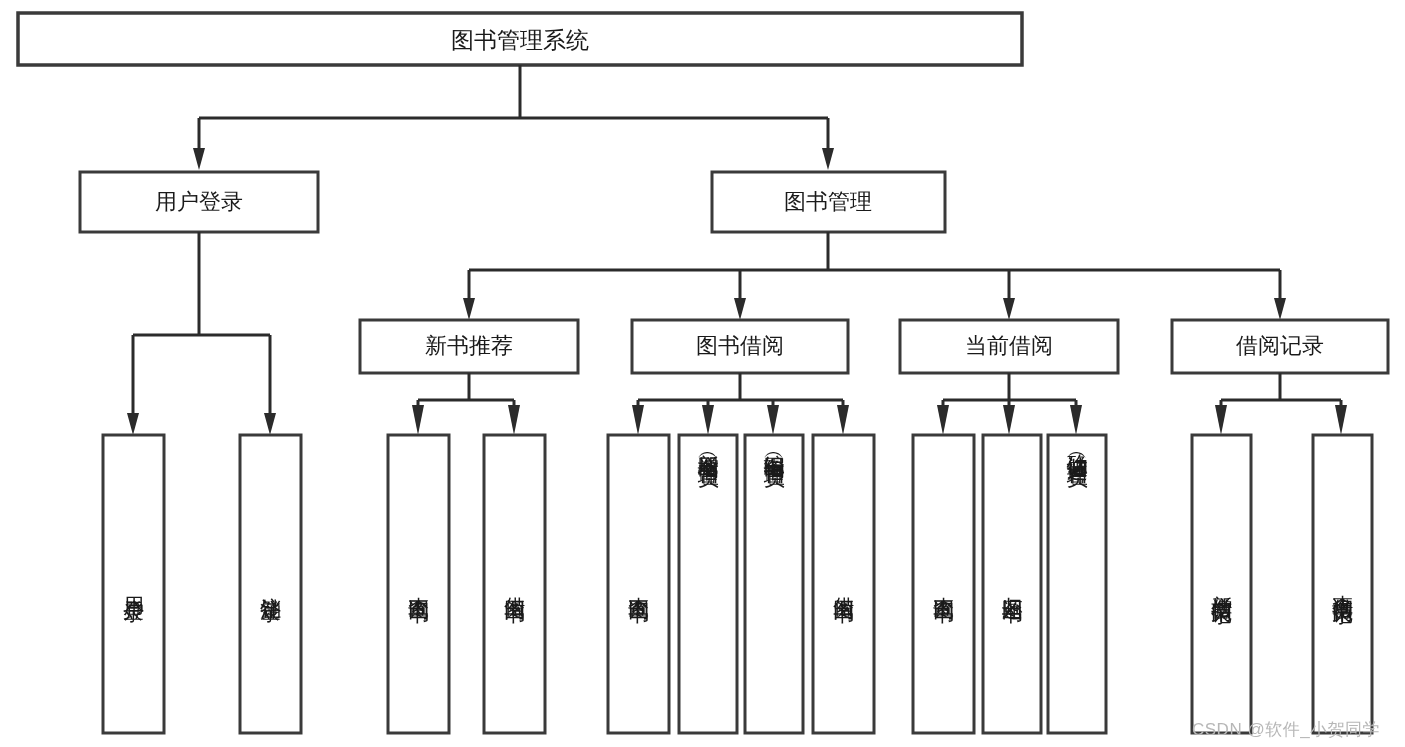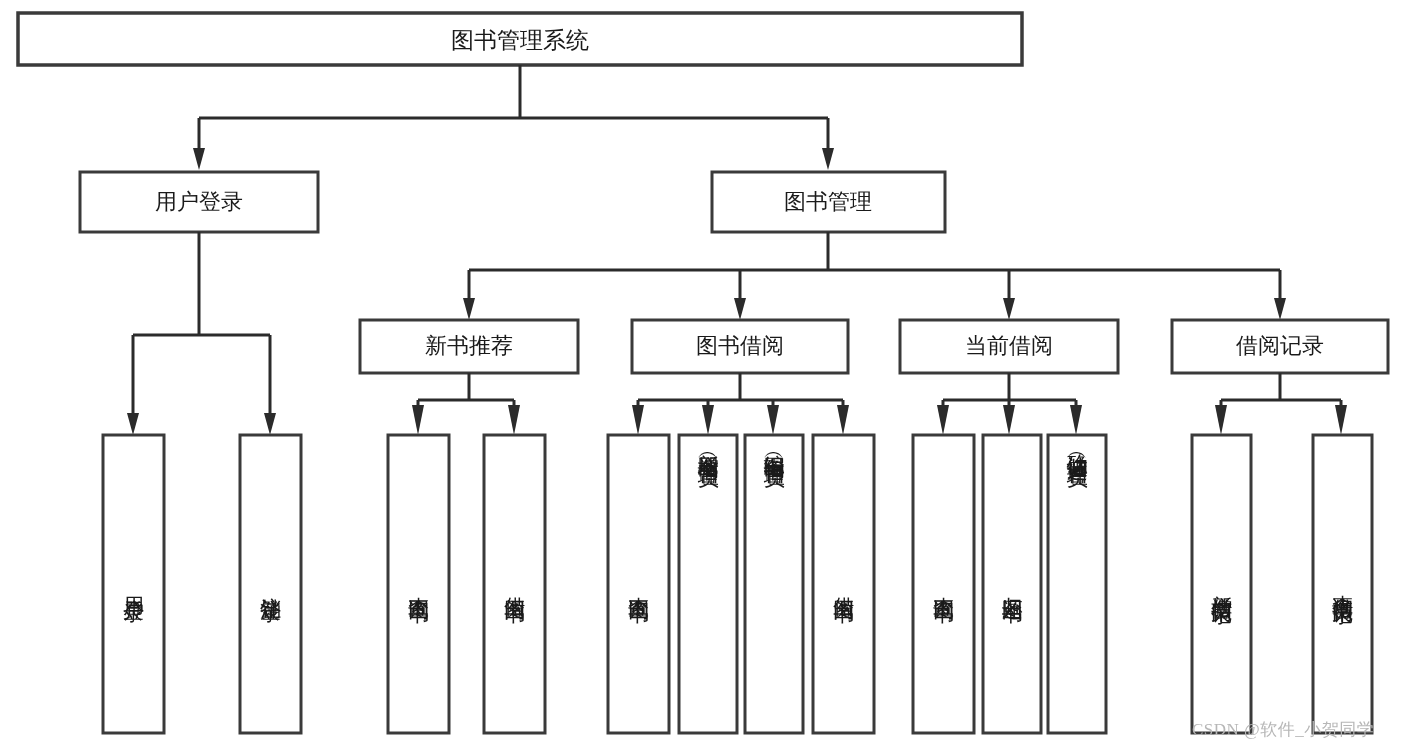--- a/index.html
+++ b/index.html
@@ -74,21 +74,21 @@
     text-orientation: upright;
     font-family: "DejaVu Sans", "Liberation Sans", sans-serif;
     font-size: 21px;
     line-height: 1.08;
     letter-spacing: 2px;
     color: #1a1a1a;
     white-space: nowrap;
   }
   .watermark {
     position: absolute;
-    font-family: Liberation Serif, serif;
+    font-family: Liberation Sans, sans-serif;
     font-size: 17px;
     color: #b7b7b7;
     white-space: nowrap;
     letter-spacing: 0.5px;
   }
 </style>
 </head>
 <body>
 
 <div id="diagram-root">

